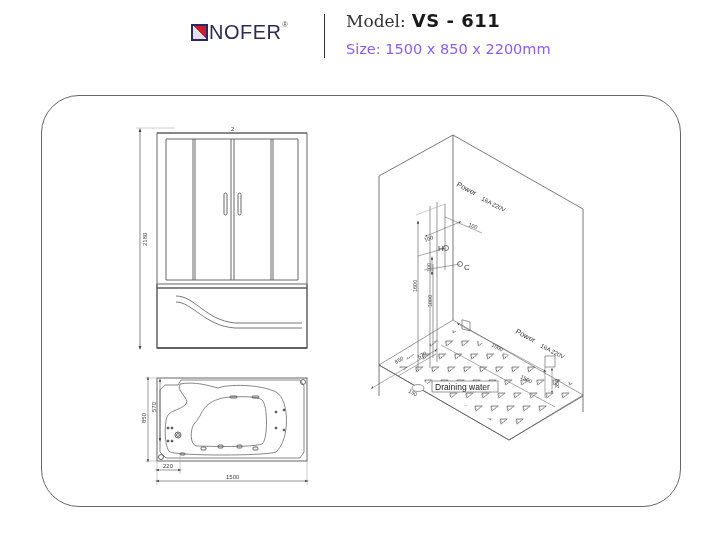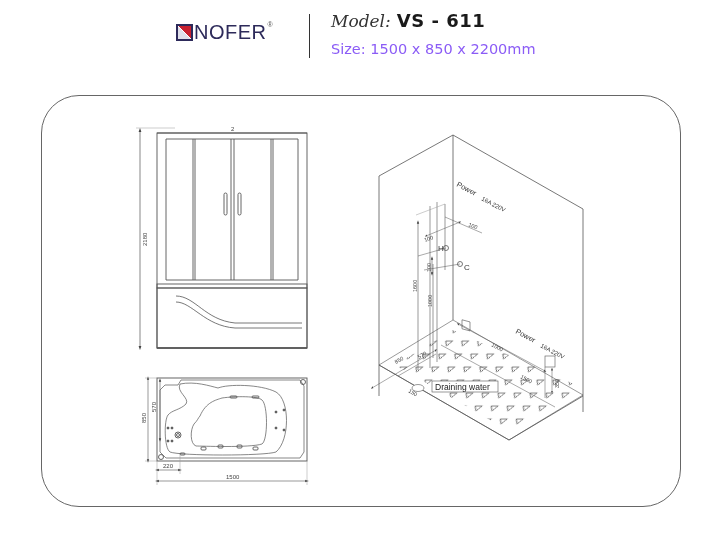--- a/index.html
+++ b/index.html
@@ -1,24 +1,24 @@
 <!DOCTYPE html>
 <html><head>
 <meta charset="utf-8">
 <style>
   html, body { margin: 0; padding: 0; background: #ffffff; }
   body { width: 723px; height: 534px; position: relative; overflow: hidden; font-family: "Liberation Sans", sans-serif; color: #222; }
-  .header { position: absolute; left: 0; top: 0; width: 581px; height: 80px; }
+  .header { position: absolute; left: 15px; top: 0; width: 581px; height: 80px; }
   .logo { position: absolute; left: 176px; top: 22px; display: flex; align-items: center; }
   .logo-mark { width: 17px; height: 17px; position: relative; margin-right: 1px; }
   .logo-text { font-family: "Liberation Sans", sans-serif; font-size: 20px; letter-spacing: 0.5px; color: #2d2a5a; line-height: 20px; }
   .logo-reg { font-size: 7px; color: #555; position: relative; top: -8px; margin-left: 1px; }
   .divider { position: absolute; left: 309px; top: 14px; width: 1px; height: 44px; background: #333; }
   .model-line { position: absolute; left: 331px; top: 10px; display: flex; align-items: baseline; }
-  .model-label { font-family: "DejaVu Serif", serif; font-style: italic; font-size: 17px; color: #333; margin-right: 6px; }
+  .model-label { font-family: "DejaVu Serif", serif; font-size: 17px; color: #333; margin-right: 6px; }
   .model-value { font-family: "DejaVu Sans", sans-serif; font-weight: bold; font-size: 18px; color: #1a1a1a; letter-spacing: 0.5px; }
   .size-line { position: absolute; left: 331px; top: 41px; font-family: "DejaVu Sans", sans-serif; font-size: 14.5px; color: #8b5cf6; }
   .frame { position: absolute; left: 41px; top: 95px; width: 640px; height: 412px; border: 1.3px solid #666; border-radius: 38px; box-sizing: border-box; }
   svg.drawing { position: absolute; left: 0; top: 0; width: 723px; height: 534px; }
   svg text { font-family: "Liberation Sans", sans-serif; }
 </style>
 </head>
 <body>
 
 <div class="header">

